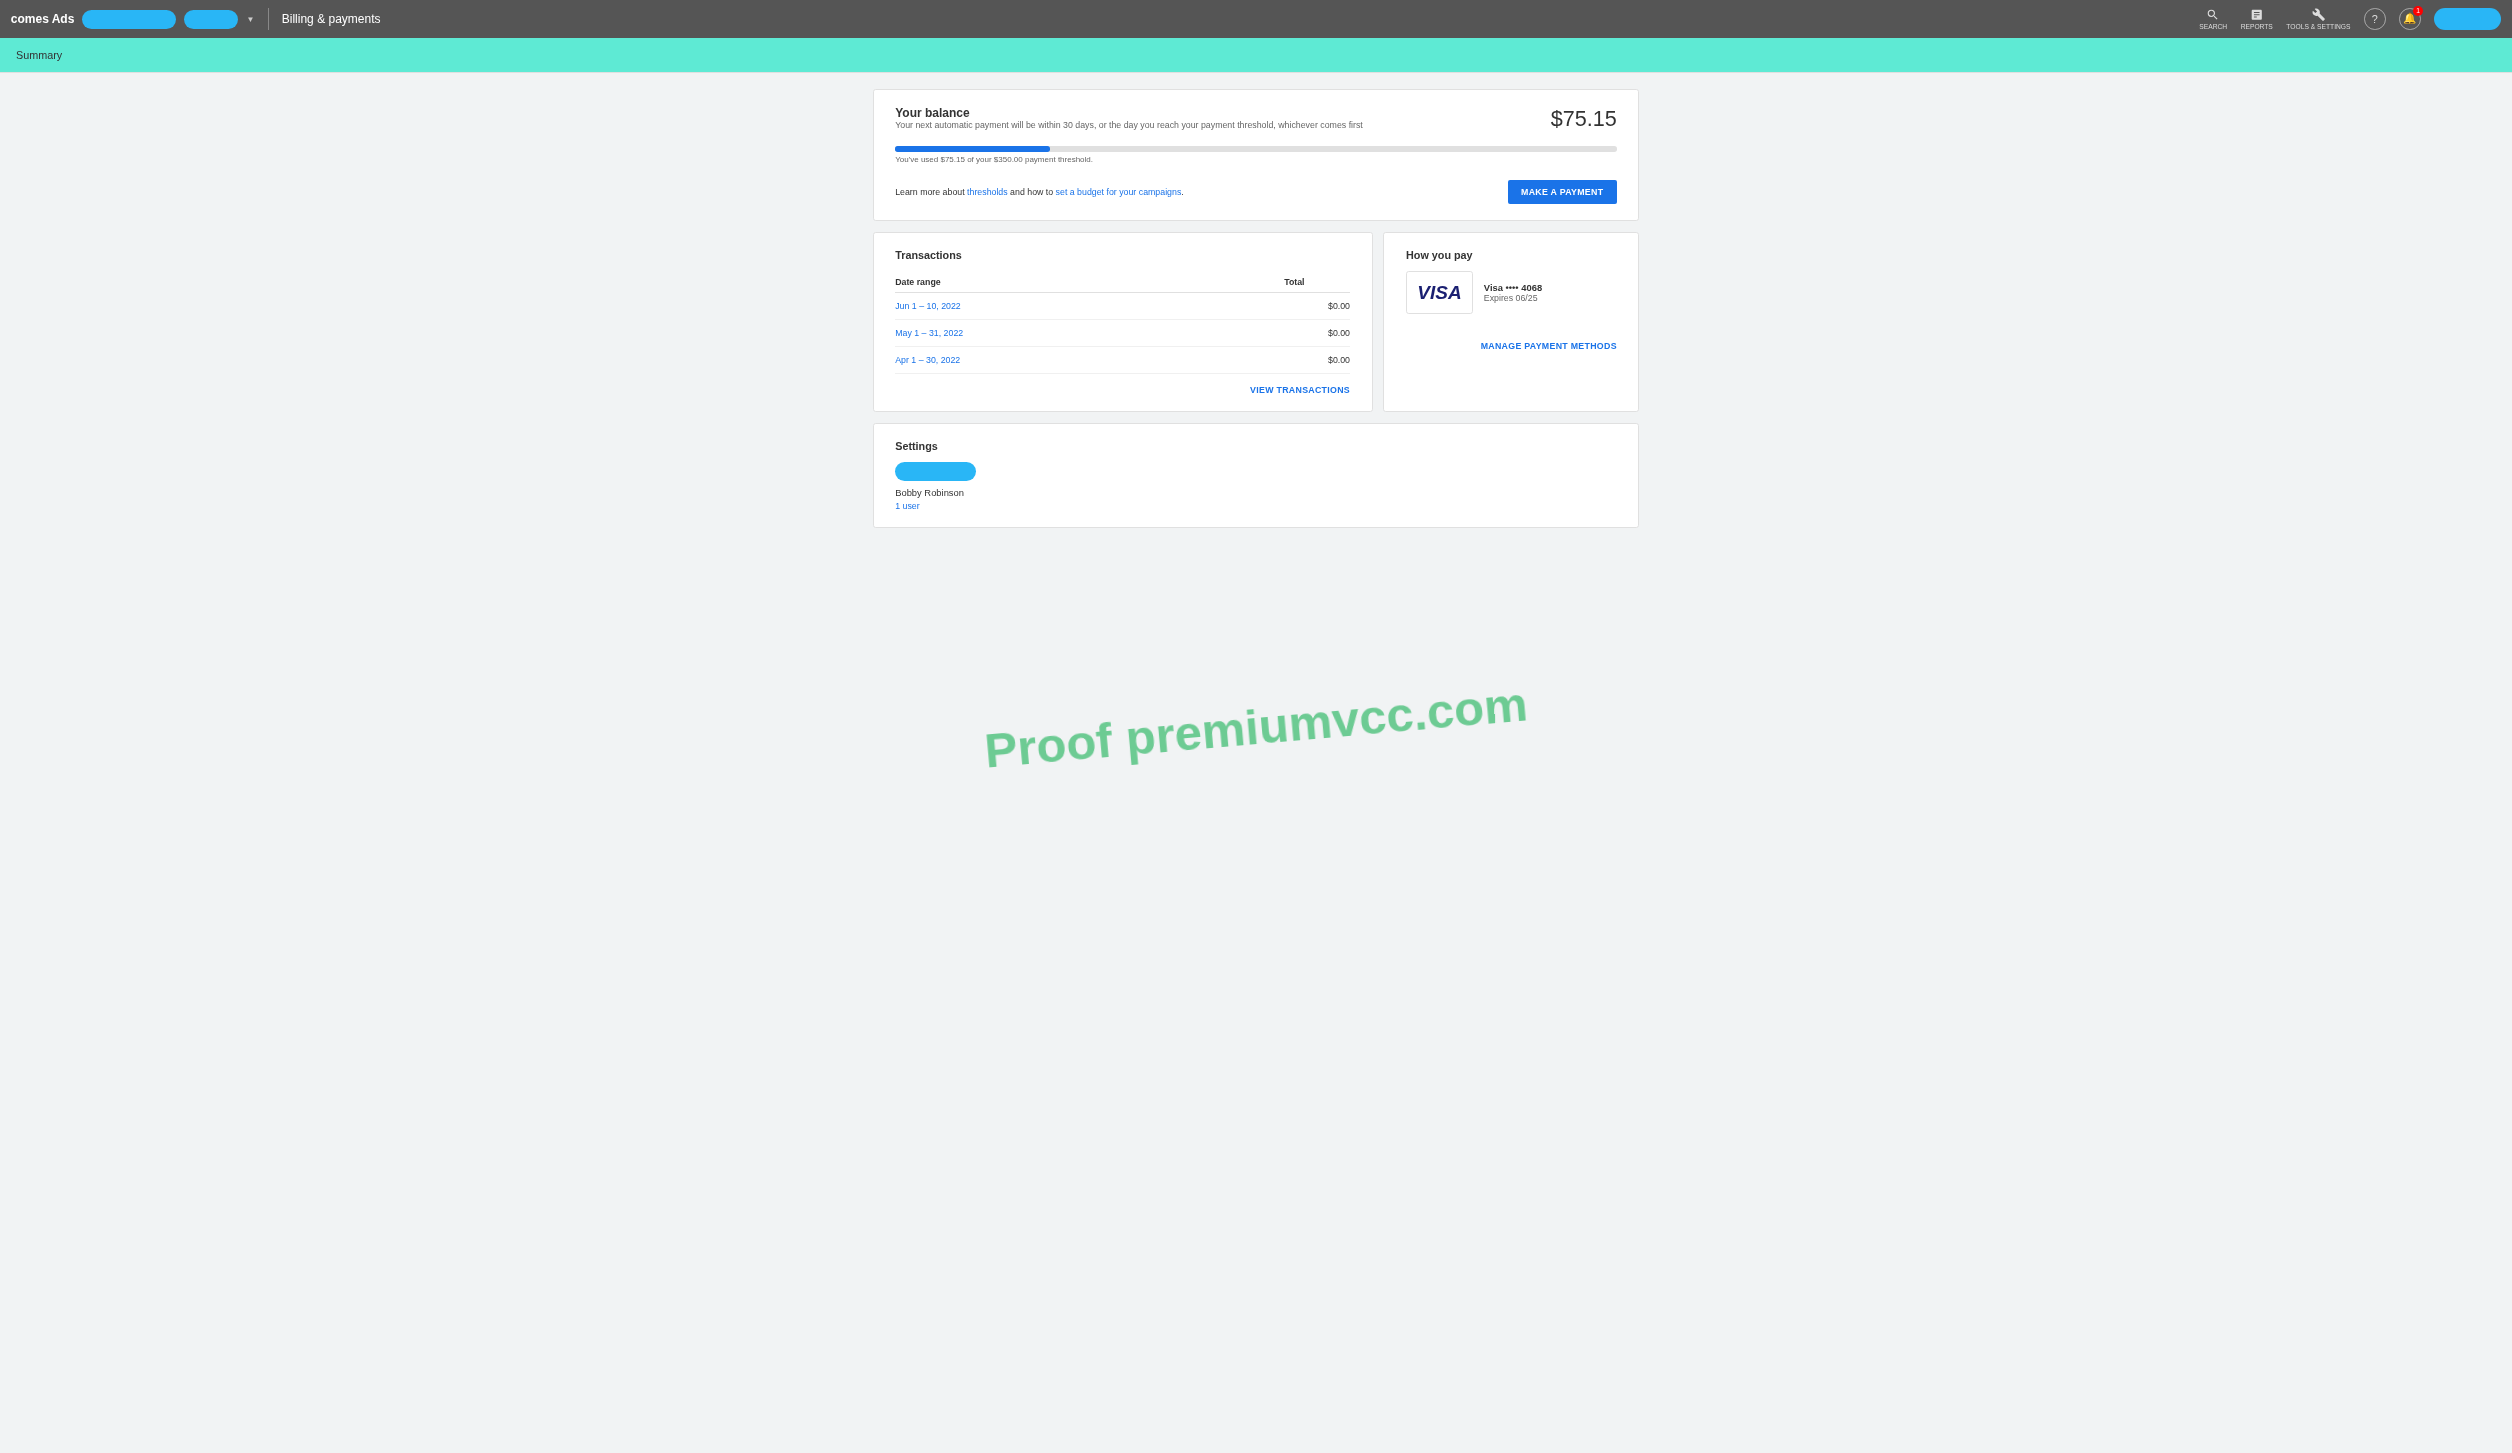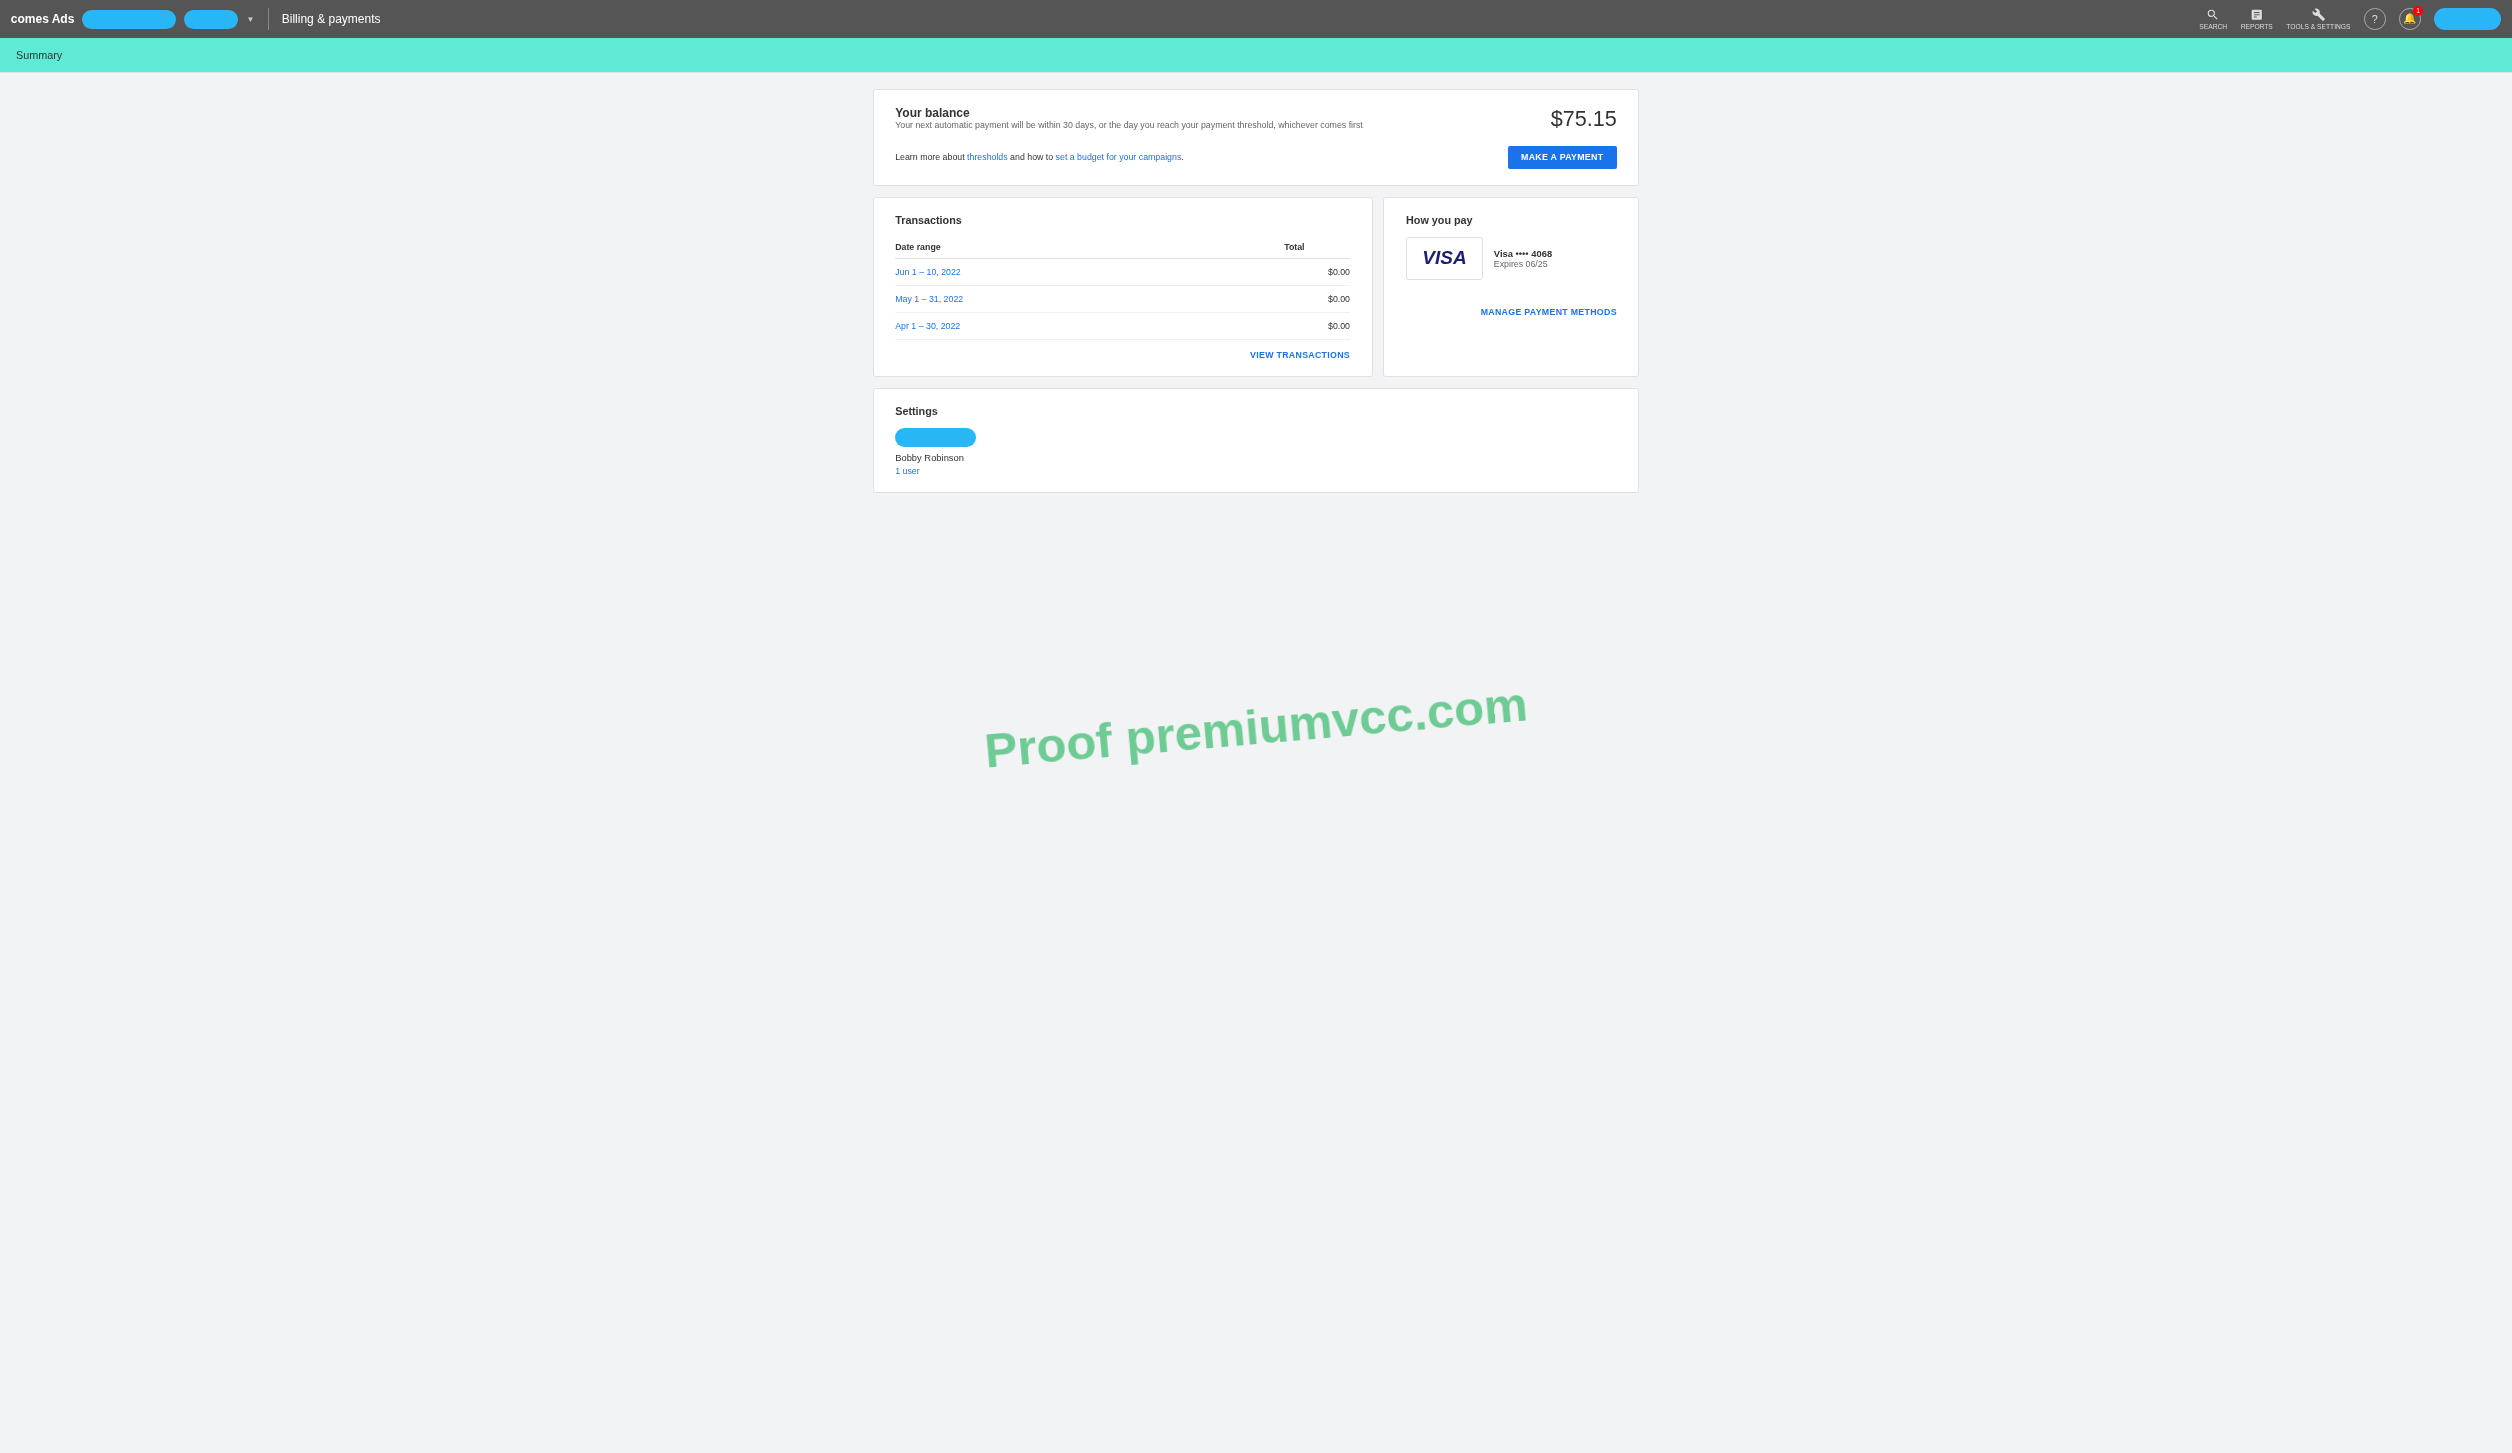--- a/index.html
+++ b/index.html
@@ -265,21 +265,21 @@
 
     
     .visa-block {
       display: flex;
       align-items: center;
       gap: 10.8px;
       margin-bottom: 10.8px;
       padding-bottom: 10.8px;
     }
     .visa-logo-box {
-      width: 77px;
+      width: 67px;
       height: 43px;
       border: 0.7px solid #e0e0e0;
       border-radius: 2.7px;
       display: flex;
       align-items: center;
       justify-content: center;
       background: #fff;
     }
     .visa-logo {
       font-size: 19px;
@@ -394,20 +394,26 @@
 
 <div class="main-content">
 
   <div class="card balance-card">
     <div class="balance-header">
       <div>
         <div class="balance-title">Your balance</div>
         <div class="balance-subtitle">Your next automatic payment will be within 30 days, or the day you reach your payment threshold, whichever comes first</div>
       </div>
       <div class="balance-amount">$75.15</div>
+    </div>
+    <div class="progress-container">
+      <div class="progress-bar-bg">
+        <div class="progress-bar-fill"></div>
+      </div>
+      <div class="progress-text">You've used $75.15 of your $350.00 payment threshold.</div>
     </div>
     <div class="balance-footer">
       <div class="learn-text">
         <span>Learn more about </span><a href="#">thresholds</a><span> and how to </span><a href="#">set a budget for your campaigns</a><span>.</span>
       </div>
       <button class="btn-primary">MAKE A PAYMENT</button>
     </div>
   </div>
 
   <div class="two-col-row">

